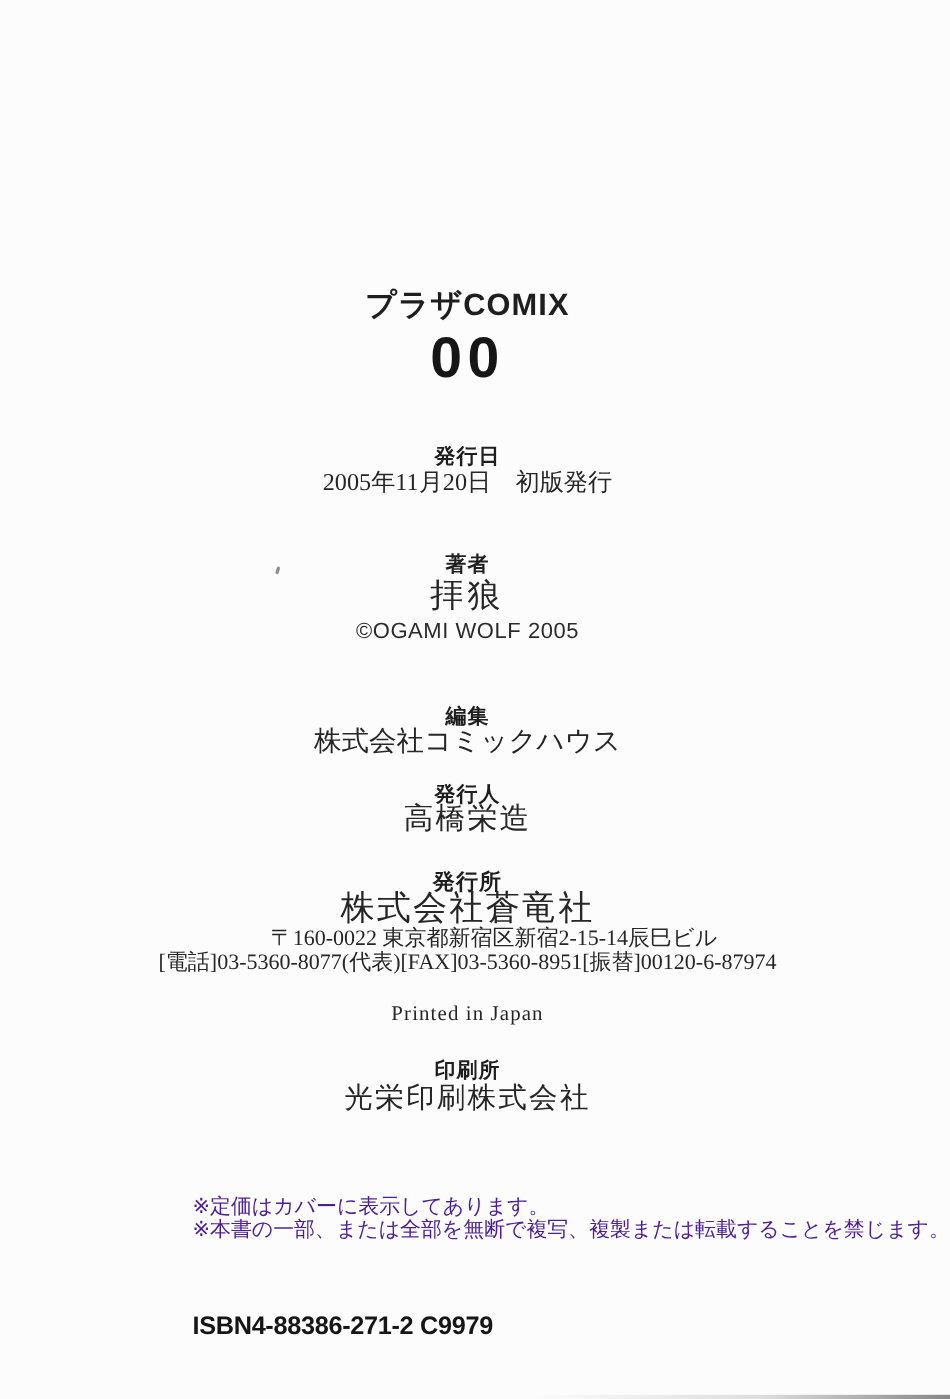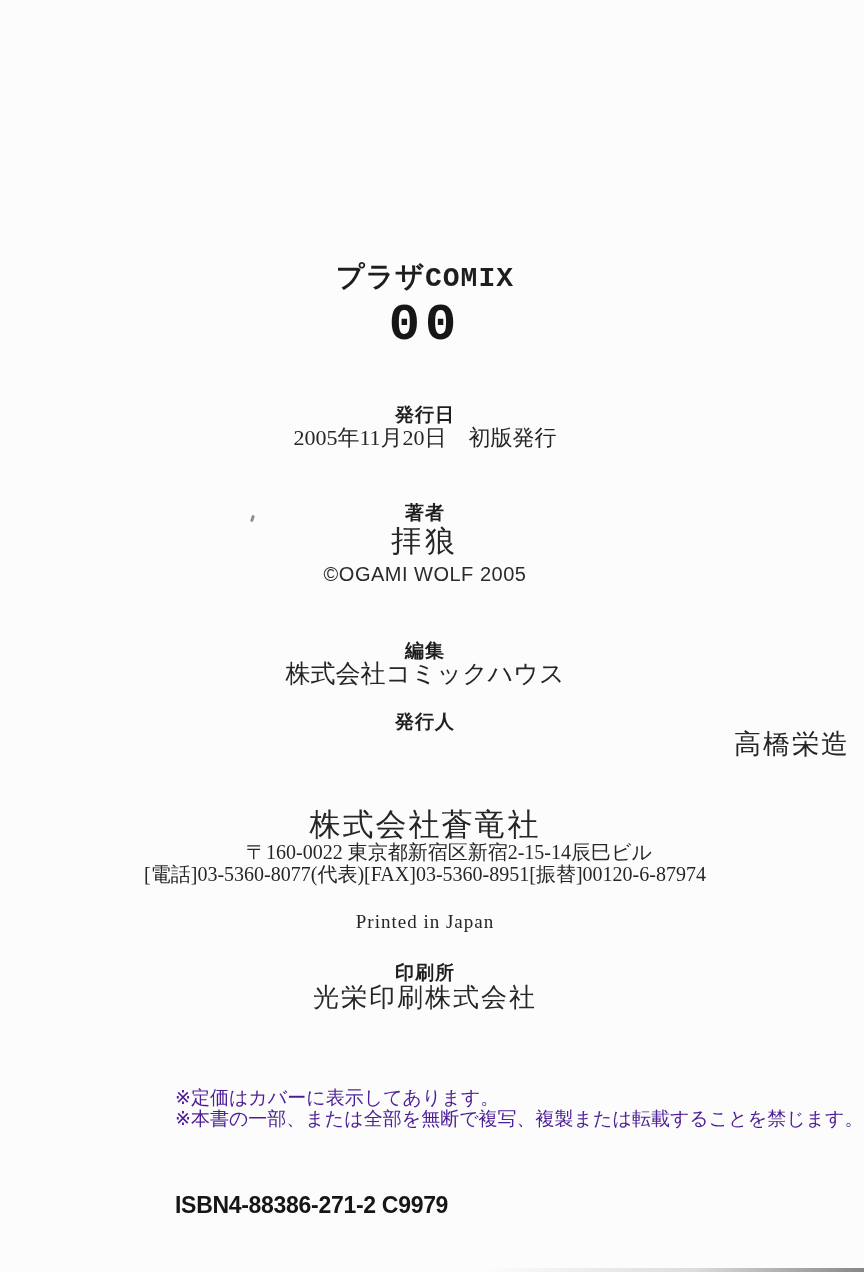--- a/index.html
+++ b/index.html
@@ -23,21 +23,21 @@
   .c {
     position: absolute;
     left: 0;
     right: 0;
     text-align: center;
     padding-right: 14px;
     box-sizing: border-box;
     white-space: nowrap;
   }
   .gothic-bold {
-    font-family: Liberation Mono, monospace;
+    font-family: Liberation Sans, sans-serif;
     font-weight: bold;
     color: #1e1e1e;
   }
   .mincho {
     font-family: "Liberation Serif", "DejaVu Serif", serif;
     font-weight: normal;
     color: #262626;
   }
   .series-title {
     top: 258px;
@@ -56,21 +56,21 @@
     letter-spacing: 1px;
   }
   .lbl-date   { top: 402px; }
   .val-date   { top: 423px; font-size: 22px; }
   .lbl-author { top: 500px; }
   .val-author { top: 521px; font-size: 30px; letter-spacing: 4px; }
   .val-copy   { top: 563px; font-size: 20px; color: #2b2b2b; letter-spacing: 0.5px; }
   .lbl-edit   { top: 638px; }
   .val-edit   { top: 657px; font-size: 25px; }
   .lbl-pubper { top: 709px; }
-  .val-pubper { top: 726px; font-size: 27px; letter-spacing: 2px; text-align: right; }
+  .val-pubper { top: 726px; font-size: 27px; letter-spacing: 2px; }
   .lbl-pubhouse { top: 788px; font-size: 20px; }
   .val-pubhouse { top: 804px; font-size: 31px; letter-spacing: 2px; }
   .val-address  { top: 839px; font-size: 20px; padding-left: 48px; }
   .val-contacts { top: 861px; font-size: 20px; }
   .val-printed  { top: 911px; font-size: 19px; letter-spacing: 1px; }
   .lbl-printer  { top: 960px; }
   .val-printer  { top: 980px; font-size: 26px; letter-spacing: 2px; }
 
   .notes {
     position: absolute;
@@ -136,20 +136,21 @@
   <div class="c mincho val-author">拝狼</div>
   <div class="c gothic-bold sec-label lbl-author">著者</div>
   <div class="c val-copy">©OGAMI WOLF 2005</div>
 
   <div class="c gothic-bold sec-label lbl-edit">編集</div>
   <div class="c mincho val-edit">株式会社コミックハウス</div>
 
   <div class="c gothic-bold sec-label lbl-pubper">発行人</div>
   <div class="c mincho val-pubper">高橋栄造</div>
 
+  <div class="c gothic-bold sec-label lbl-pubhouse">発行所</div>
   <div class="c mincho val-pubhouse">株式会社蒼竜社</div>
   <div class="c mincho val-address">〒160-0022 東京都新宿区新宿2-15-14辰巳ビル</div>
   <div class="c mincho val-contacts">[電話]03-5360-8077(代表)[FAX]03-5360-8951[振替]00120-6-87974</div>
 
   <div class="c mincho val-printed">Printed in Japan</div>
 
   <div class="c gothic-bold sec-label lbl-printer">印刷所</div>
   <div class="c mincho val-printer">光栄印刷株式会社</div>
 
   <div class="notes">

